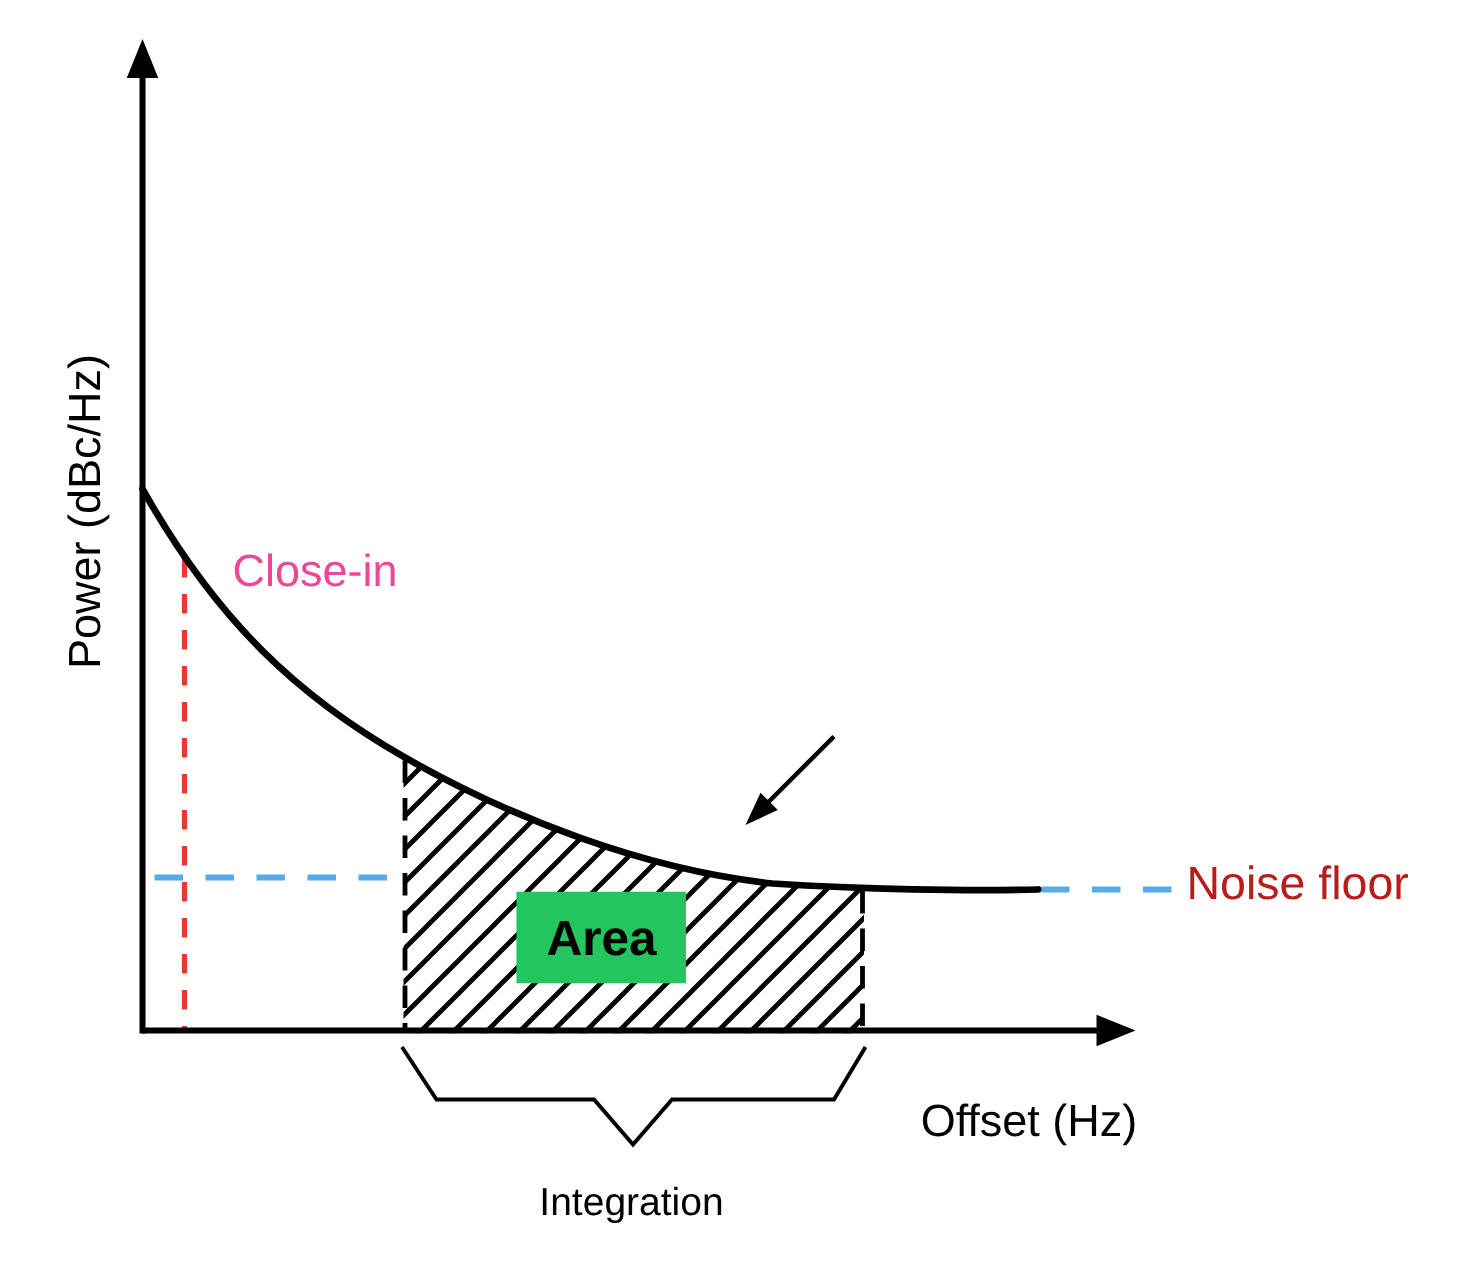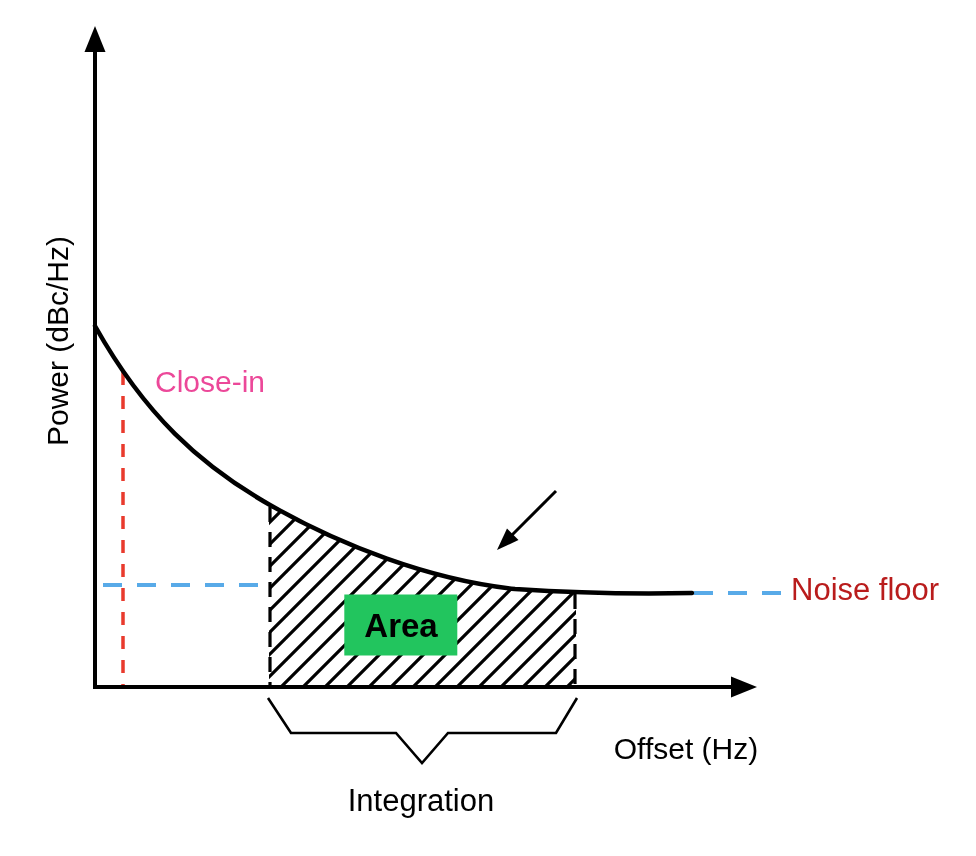--- a/index.html
+++ b/index.html
@@ -33,21 +33,21 @@
     color: #b91c1c;
     font-size: 31px;
   }
   .lbl-area {
     left: 401px; top: 625px;
     font-weight: bold;
     font-size: 33px;
     background: #22c55e;
     padding: 12px 20px;
   }
-  .lbl-integration { left: 421px; top: 801px; line-height: 38px; font-size: 31px; }
+  .lbl-integration { left: 421px; top: 801px; line-height: 38px; font-size: 26px; }
   .lbl-offset { left: 686px; top: 720px; margin-top: 28px; }
 </style>
 </head>
 <body>
 
 <div class="canvas">
 
   <svg width="976" height="856" viewBox="0 0 976 856">
     <defs>
       <pattern id="hatch" patternUnits="userSpaceOnUse" width="22" height="22">

